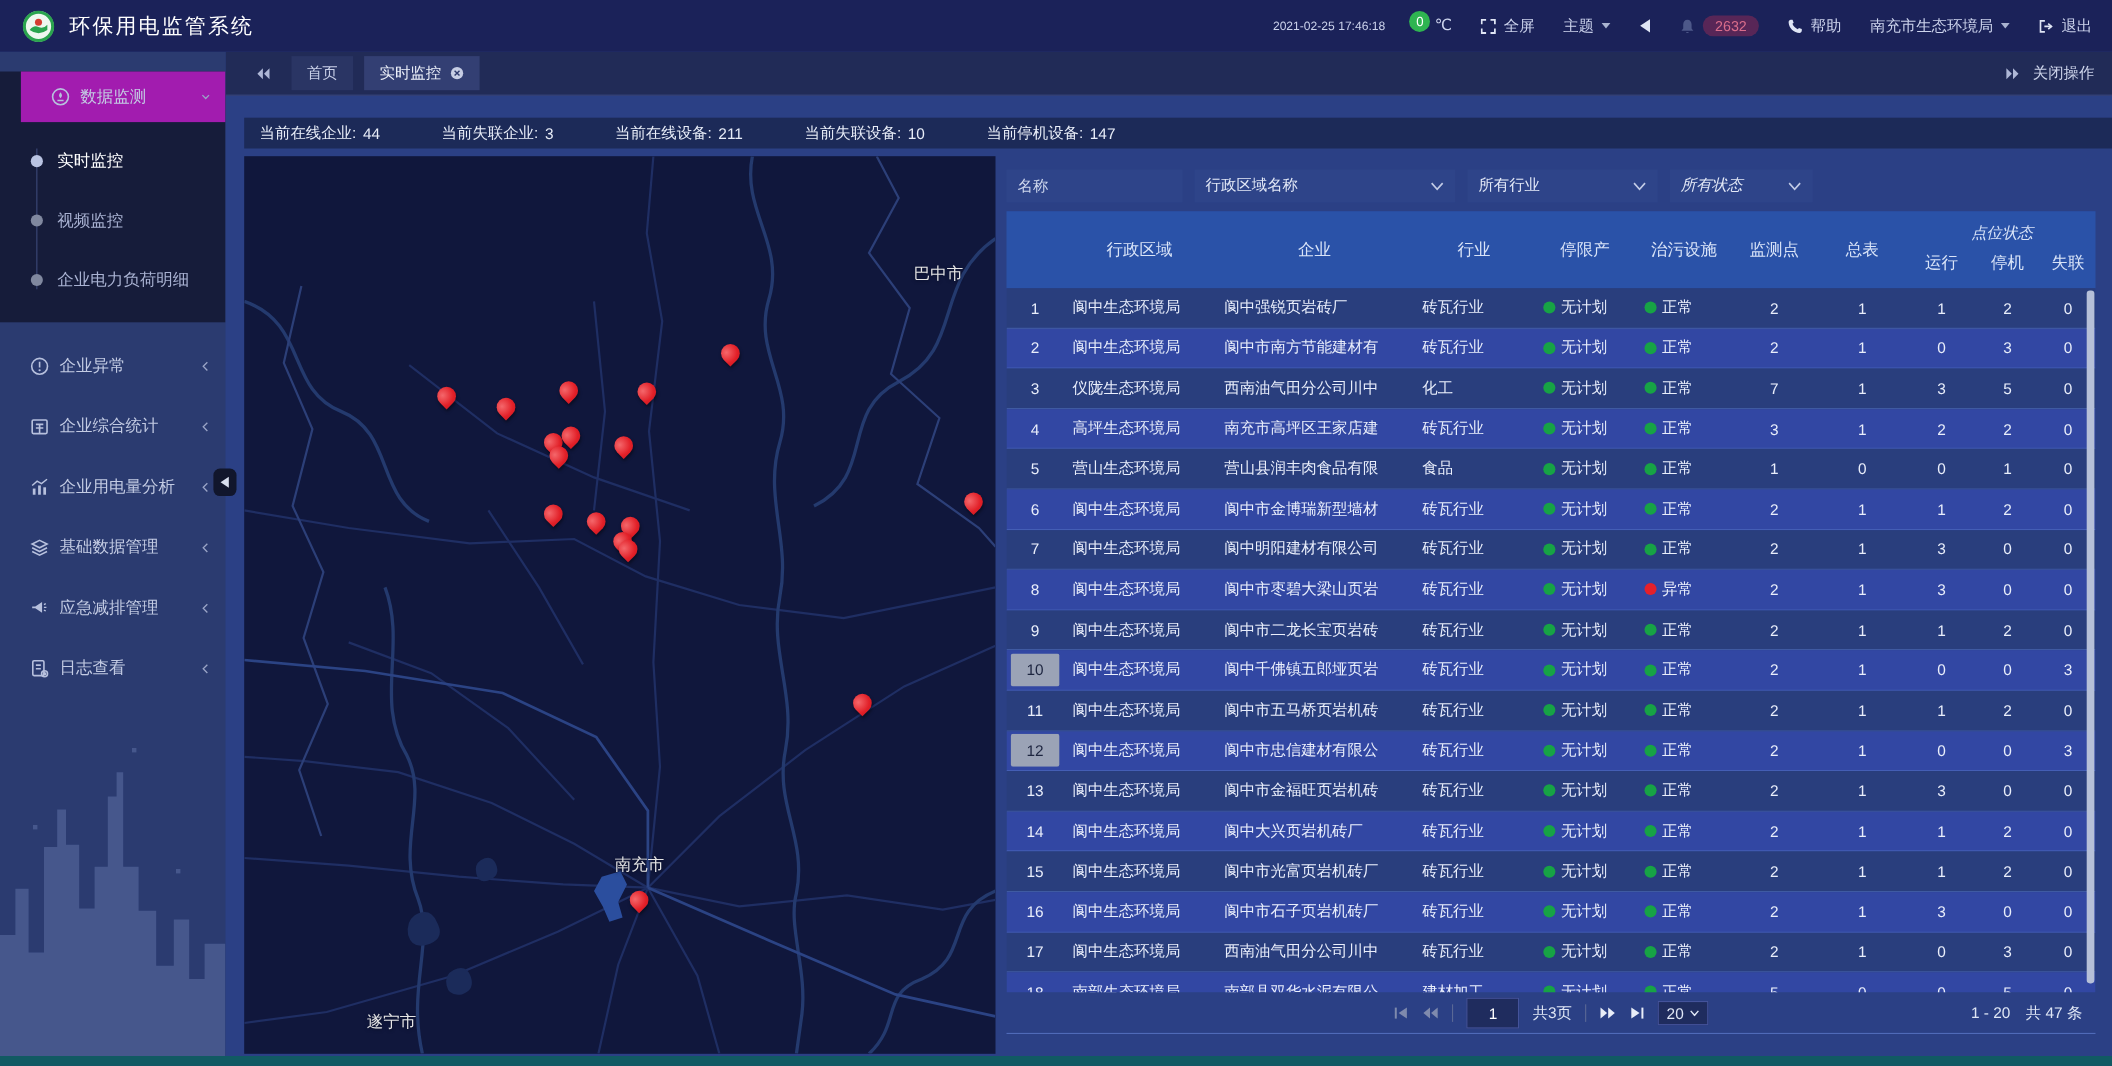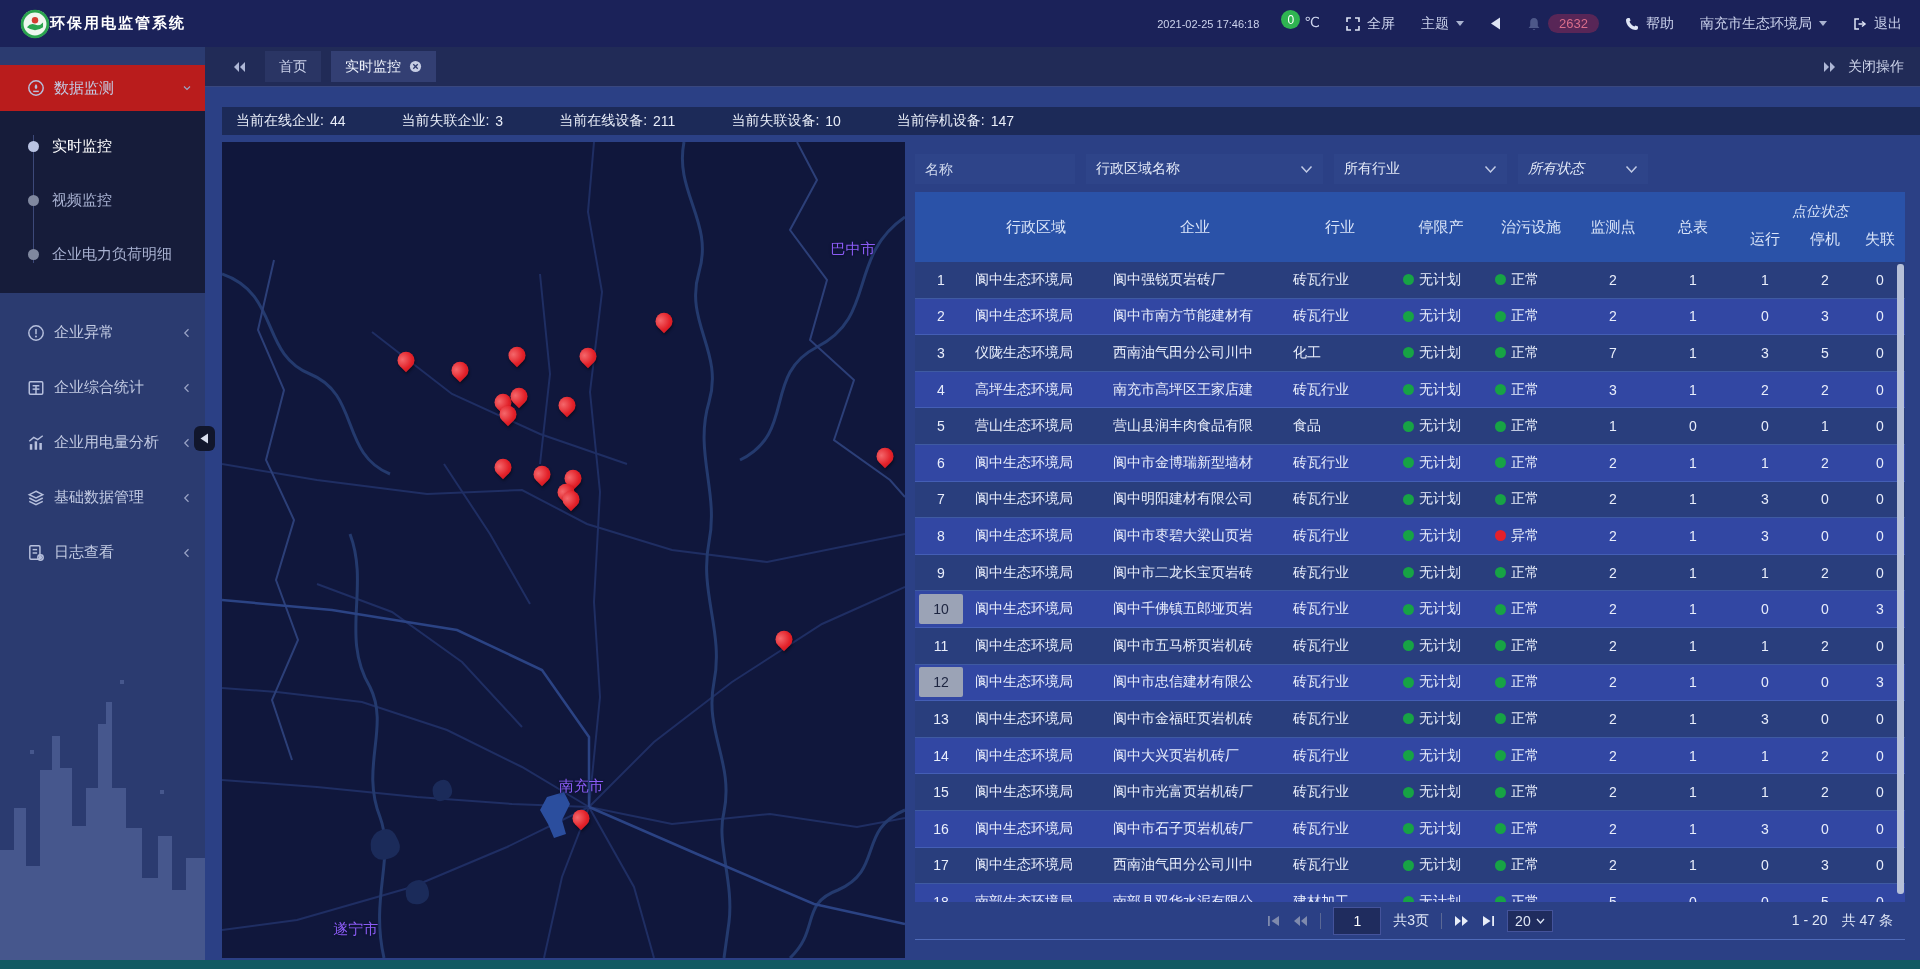--- a/index.html
+++ b/index.html
@@ -4,37 +4,37 @@
 <style>
   html,body{margin:0;padding:0;}
   body{width:1920px;height:969px;position:relative;overflow:hidden;
        font-family:"Liberation Sans","DejaVu Sans",sans-serif;background:#2b4085;}
   svg{display:block;}
 
   
   .topbar{position:absolute;left:0;top:0;width:1920px;height:47px;background:#1b2259;
           display:flex;align-items:center;color:#ccd3ec;z-index:20;}
   .logo{width:30px;height:30px;margin-left:20px;flex:0 0 auto;}
-  .app-title{font-size:15px;font-weight:bold;color:#fff;letter-spacing:2px;}
+  .app-title{font-size:19px;font-weight:normal;color:#fff;letter-spacing:2px;margin-left:13px;}
   .topbar-right{margin-left:auto;display:flex;align-items:center;gap:26px;margin-right:18px;font-size:14px;}
   .tb-item{display:flex;align-items:center;gap:7px;cursor:pointer;white-space:nowrap;}
   .temp-wrap{display:flex;align-items:flex-start;gap:4px;margin-left:-4px;}
   .temp-badge{width:19px;height:19px;border-radius:50%;background:#2fb451;color:#fff;font-size:12px;
               display:flex;align-items:center;justify-content:center;transform:translateY(-4px);}
   .caret{width:0;height:0;border-left:4px solid transparent;border-right:4px solid transparent;
          border-top:5px solid #aab3d0;display:inline-block;}
   .nbadge{background:rgba(165,45,85,.45);color:#d96d8b;border-radius:10px;padding:2px 11px;font-size:13px;}
   .dim{opacity:.75;}
 
   
   .sidebar{position:absolute;left:0;top:47px;bottom:9px;width:205px;background:#2b3b70;overflow:hidden;z-index:10;}
   .expanded-block{background:#161c3a;margin-top:18px;}
   .group-row{height:48px;display:flex;align-items:center;padding:0 12px 0 27px;color:#c3cbe3;
              font-size:15px;cursor:pointer;}
-  .group-row.first{background:#b91c1c;height:46px;}
+  .group-row.first{background:#a21caf;height:46px;margin-left:19px;}
   .group-row .micon{width:18px;height:18px;margin-right:9px;flex:0 0 auto;color:#b7c0dd;}
   .group-row .glabel{white-space:nowrap;}
   .group-row .chev{margin-left:auto;color:#9aa4c6;}
   .menu-list .group-row{height:55px;}
   .submenu{position:relative;padding:8px 0 12px 0;}
   .submenu .vline{position:absolute;left:33px;top:24px;bottom:30px;width:1px;background:#3d4979;}
   .sub-item{height:54px;display:flex;align-items:center;padding-left:52px;color:#a9b2d2;
             font-size:15px;position:relative;cursor:pointer;}
   .sub-item .sdot{position:absolute;left:28px;width:11px;height:11px;border-radius:50%;background:#80889f;}
   .sub-item.active{color:#fff;}
@@ -61,21 +61,21 @@
             display:flex;align-items:center;gap:56px;padding-left:14px;font-size:14px;color:#e8edf8;}
   .stat{display:flex;align-items:center;white-space:nowrap;}
   .stat .sv{margin-left:6px;text-align:center;}
 
   
   .map{position:absolute;left:17px;top:95px;width:683px;height:816px;background:#10173c;overflow:hidden;}
   .map svg.roads{position:absolute;left:0;top:0;width:100%;height:100%;}
   .pin{position:absolute;width:17px;height:17px;border-radius:50% 50% 50% 0;
        background:radial-gradient(circle at 38% 32%, #f4676b 0%, #e22028 62%, #c8161e 100%);
        transform:translate(-50%,-96%) rotate(-45deg);box-shadow:-1px 2px 3px rgba(0,0,0,.45);cursor:pointer;}
-  .city-label{position:absolute;transform:translate(-50%,-50%);color:#8b5cf6;font-size:15px;
+  .city-label{position:absolute;transform:translate(-50%,-50%);color:#e5e5e5;font-size:15px;
               text-shadow:0 1px 3px #090e26;white-space:nowrap;}
 
   
   .rpanel{position:absolute;left:710px;top:95px;width:990px;height:816px;}
   .filters{display:flex;gap:11px;height:30px;margin-top:12px;}
   .finput{width:160px;height:30px;background:#2e4489;color:#dfe6f6;font-size:14px;padding:0 10px;
           border:0;outline:none;box-sizing:border-box;}
   .finput::placeholder{color:#cfd8ee;opacity:1;}
   .fsel{display:flex;align-items:center;justify-content:space-between;padding:0 10px;background:#2e4489;
         color:#e3e9f7;font-size:14px;cursor:pointer;box-sizing:border-box;}
@@ -278,20 +278,34 @@
     </div>
     <div class="group-row">
       <span class="micon">
         <svg width="18" height="18" viewBox="0 0 16 16" fill="none" stroke="currentColor" stroke-width="1.3">
           <path d="M8 2 L14 5 L8 8 L2 5 Z"></path>
             <path d="M2 8 L8 11 L14 8"></path>
             <path d="M2 11 L8 14 L14 11"></path>
         </svg>
       </span>
       <span class="glabel">基础数据管理</span>
+      <span class="chev">
+        <svg width="12" height="12" viewBox="0 0 16 16" fill="none" stroke="currentColor" stroke-width="1.6">
+            <polyline points="10,3 5,8 10,13"></polyline>
+          </svg>
+      </span>
+    </div>
+    <div class="group-row">
+      <span class="micon">
+        <svg width="18" height="18" viewBox="0 0 16 16" fill="currentColor">
+          <path d="M2 6.5 H4.5 L10 3 V11.5 L4.5 8 H2 Z"></path>
+          <path d="M11.5 5 L13 4.2 M11.5 7.2 H13.5 M11.5 9.4 L13 10.2" stroke="currentColor" stroke-width="1.1" fill="none"></path>
+        </svg>
+      </span>
+      <span class="glabel">应急减排管理</span>
       <span class="chev">
         <svg width="12" height="12" viewBox="0 0 16 16" fill="none" stroke="currentColor" stroke-width="1.6">
             <polyline points="10,3 5,8 10,13"></polyline>
           </svg>
       </span>
     </div>
     <div class="group-row">
       <span class="micon">
         <svg width="18" height="18" viewBox="0 0 16 16" fill="none" stroke="currentColor" stroke-width="1.3">
           <rect x="2.5" y="1.5" width="9" height="12" rx="1"></rect>

